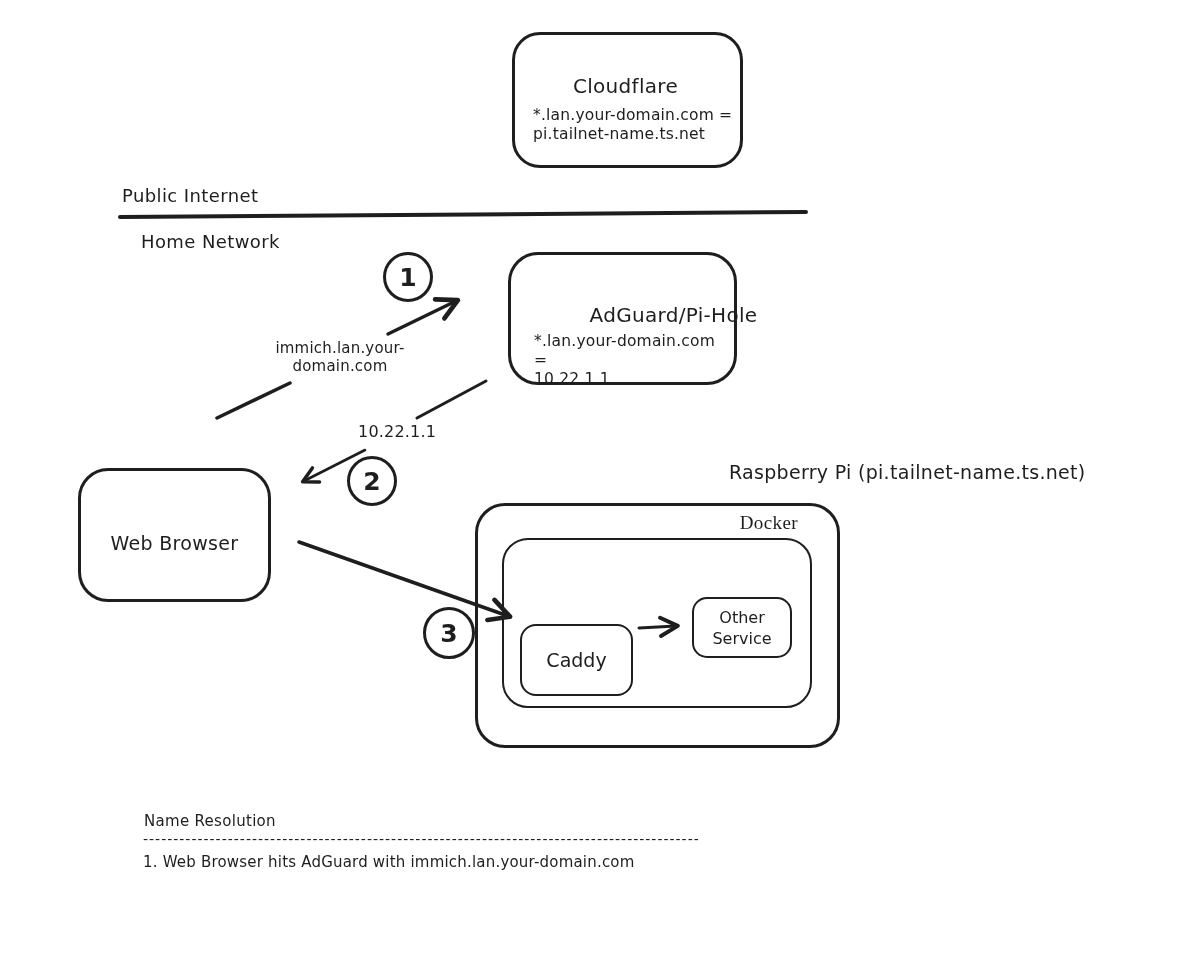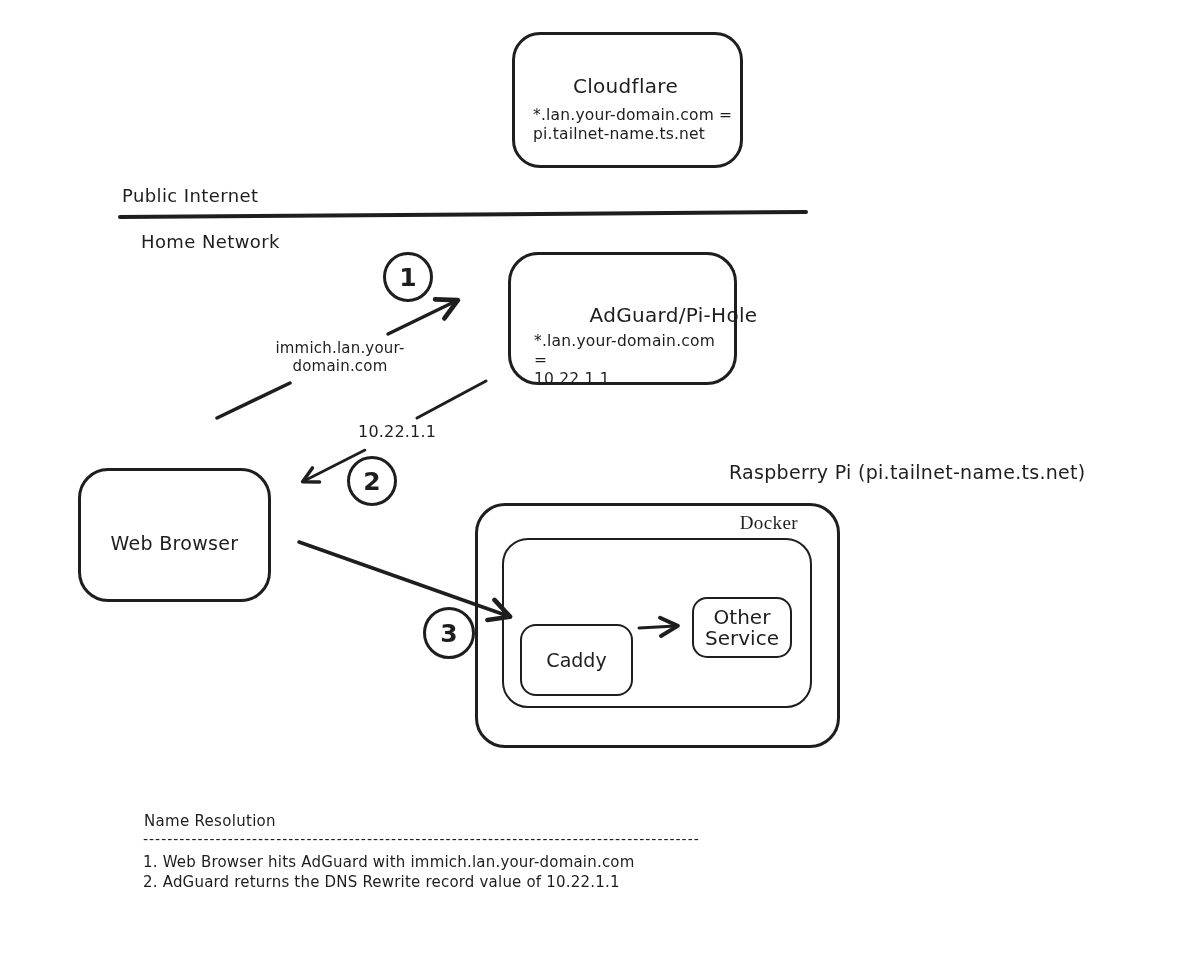--- a/index.html
+++ b/index.html
@@ -42,21 +42,21 @@
 
   
   .cloudflare-box   { left: 512px; top: 32px;  width: 231px; height: 136px; border-radius: 28px; }
   .adguard-box      { left: 508px; top: 252px; width: 229px; height: 133px; border-radius: 30px; }
   .web-browser-box  { left: 78px;  top: 468px; width: 193px; height: 134px; border-radius: 30px; }
   .rpi-box          { left: 475px; top: 503px; width: 365px; height: 245px; border-radius: 30px; }
   .docker-box       { left: 502px; top: 538px; width: 310px; height: 170px; border-radius: 26px; border-width: 2.5px; }
   .caddy-box        { left: 520px; top: 624px; width: 113px; height: 72px;  border-radius: 16px; border-width: 2.5px;
                       display: flex; align-items: center; justify-content: center; font-size: 19px; }
   .other-service-box{ left: 692px; top: 597px; width: 100px; height: 61px;  border-radius: 15px; border-width: 2.5px;
-                      display: flex; align-items: center; justify-content: center; font-size: 20px;
+                      display: flex; align-items: center; justify-content: center; font-size: 16px;
                       text-align: center; line-height: 21px; padding: 0 10px; }
 
   
   .cloudflare-title  { left: 512px; top: 74px;  width: 197px; margin-left: 15px; }
   .cloudflare-record { left: 533px; top: 106px; width: 200px; }
   .adguard-title     { left: 536px; top: 303px; width: 275px; }
   .adguard-record    { left: 534px; top: 332px; width: 195px; }
   .webbrowser-title  { left: 78px;  top: 532px; width: 193px; font-size: 19px; }
 
   
@@ -120,21 +120,20 @@
 
   <div class="edge-label immich-label labels-layer">
     <div>immich.lan.your-</div>
     <div>domain.com</div>
   </div>
   <div class="edge-label resolved-ip-label labels-layer">10.22.1.1</div>
 
   <div class="abs notes-title labels-layer">Name Resolution</div>
   <div class="abs notes-divider labels-layer">----------------------------------------------------------------------------------------------------</div>
   <div class="note-item note-item-0 labels-layer">1. Web Browser hits AdGuard with immich.lan.your-domain.com</div>
-  <div class="note-item note-item-1 labels-layer">2. AdGuard returns the DNS Rewrite record value of 10.22.1.1</div>
 
   <svg class="svg-layer" width="1181" height="974" viewBox="0 0 1181 974">
     <defs>
       <marker id="arrowhead" viewBox="0 0 14 14" refX="11" refY="7" markerWidth="8.5" markerHeight="8.5" orient="auto-start-reverse">
         <path d="M2.5 2 L12 7 L2.5 12" fill="none" stroke="#1e1e1e" stroke-width="2.2" stroke-linecap="round" stroke-linejoin="round"></path>
       </marker>
     </defs>
 
     <line x1="120" y1="217" x2="806" y2="212" stroke="#1e1e1e" stroke-width="4" stroke-linecap="round"></line>
 

